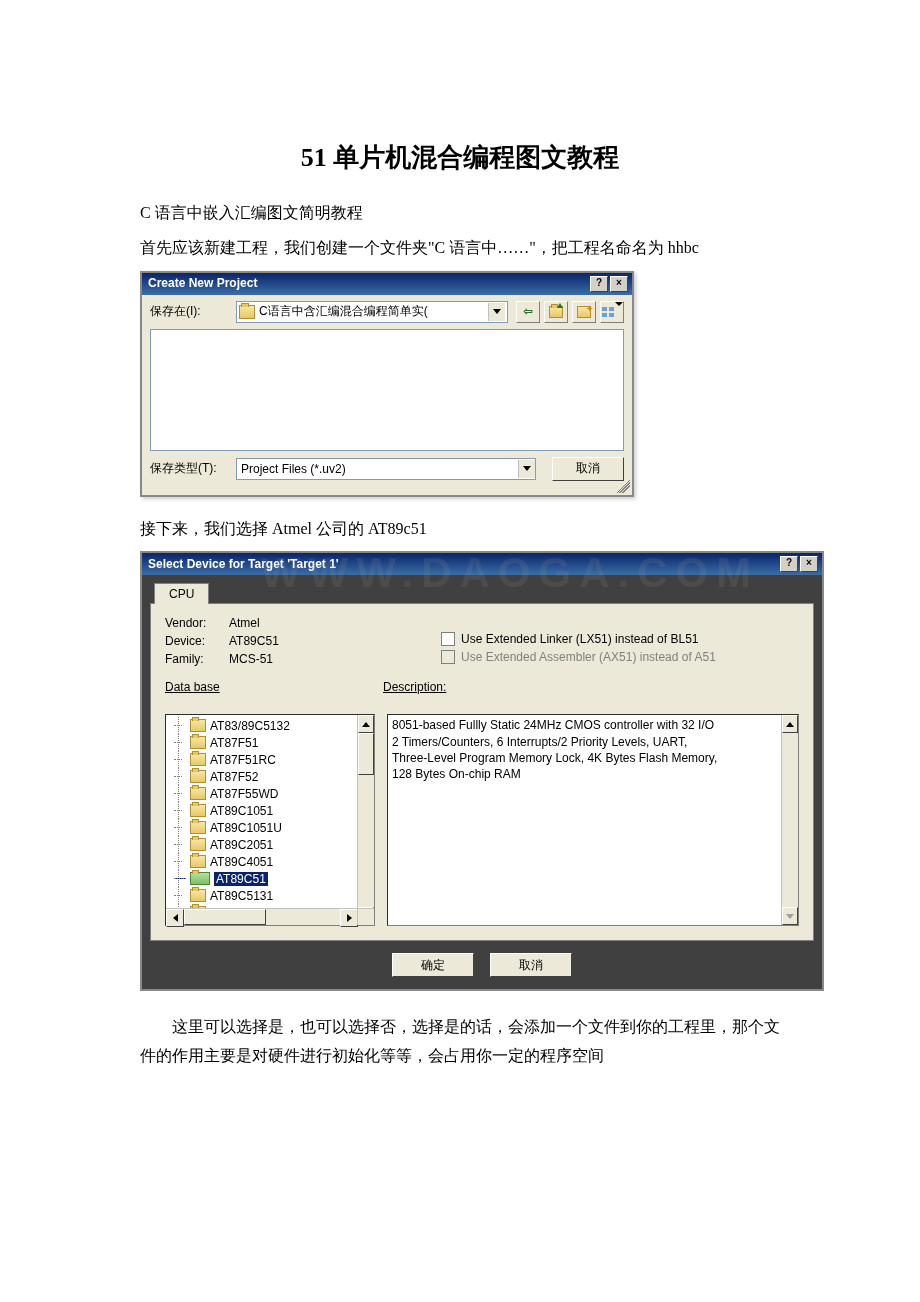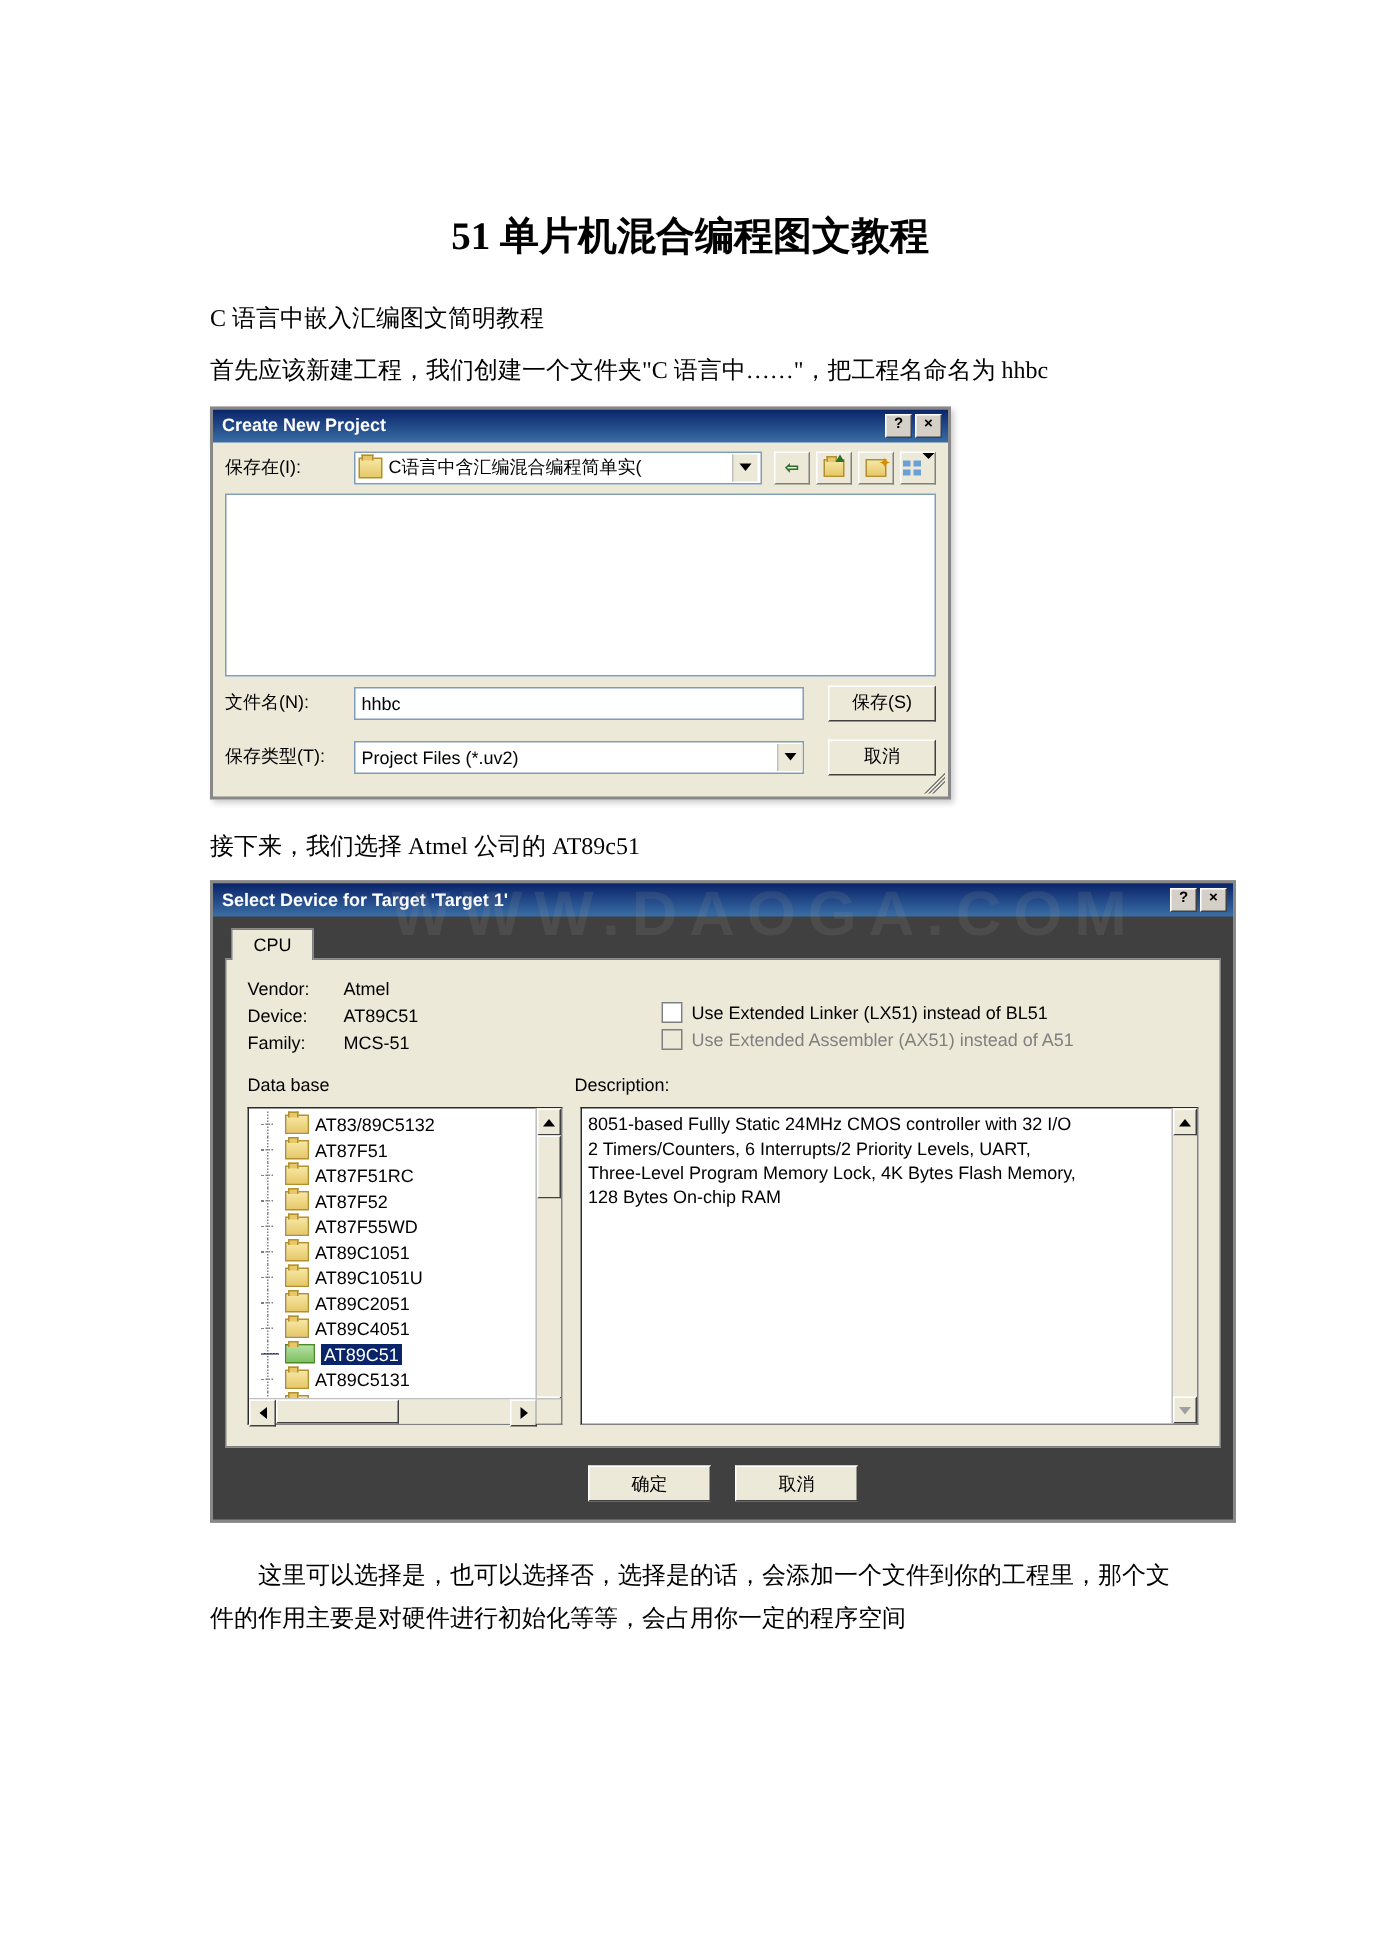--- a/index.html
+++ b/index.html
@@ -192,21 +192,21 @@
     margin-left: 276px; margin-top:-38px;
     font-family:"Tahoma",sans-serif;
     color:#000;
   }
   .checkline { display:flex; align-items:center; gap:6px; margin-bottom:4px;}
   .checkline.disabled { color:#808080; }
   .chk {
     width:12px; height:12px; background:#fff; border:1px solid #808080;
   }
   .section-labels {
-    display:flex; margin-top:14px; margin-bottom:8px;
+    display:flex; margin-top:14px; margin-bottom:20px;text-decoration:underline;
   }
   .section-labels .lbl-db { width:218px; }
   .columns { display:flex; gap:12px; }
   .treebox {
     width:208px; height:210px;
     background:#fff; border:1px inset #808080;
     position:relative; display:flex;
   }
   .treecontent { flex:1; overflow:hidden; padding:2px 11px 0 6px; font-family:Liberation Sans, sans-serif;text-align:right; }
   .tree-item {
@@ -311,29 +311,20 @@
         <div class="navicon views">
             <span class="grid"></span>
             <span style="margin-left:1px"><span class="caret-down" style="border-top-width:4px"></span></span>
           </div>
       </div>
     </div>
 
     <div class="dlg1-filearea"></div>
 
     <div class="dlg1-bottom">
-      <div class="dlg1-row">
-        <span class="dlg1-label">文件名(N):</span>
-        <div class="txtfield">
-            <span>hhbc</span>
-          </div>
-        <div class="winbtn">
-            <span>保存(S)</span>
-          </div>
-      </div>
       <div class="dlg1-row">
         <span class="dlg1-label">保存类型(T):</span>
         <div class="combo">
           <span>Project Files (*.uv2)</span>
           <div class="drop-caret">
               <div class="caret-down"></div>
             </div>
         </div>
         <div class="winbtn">
             <span>取消</span>

